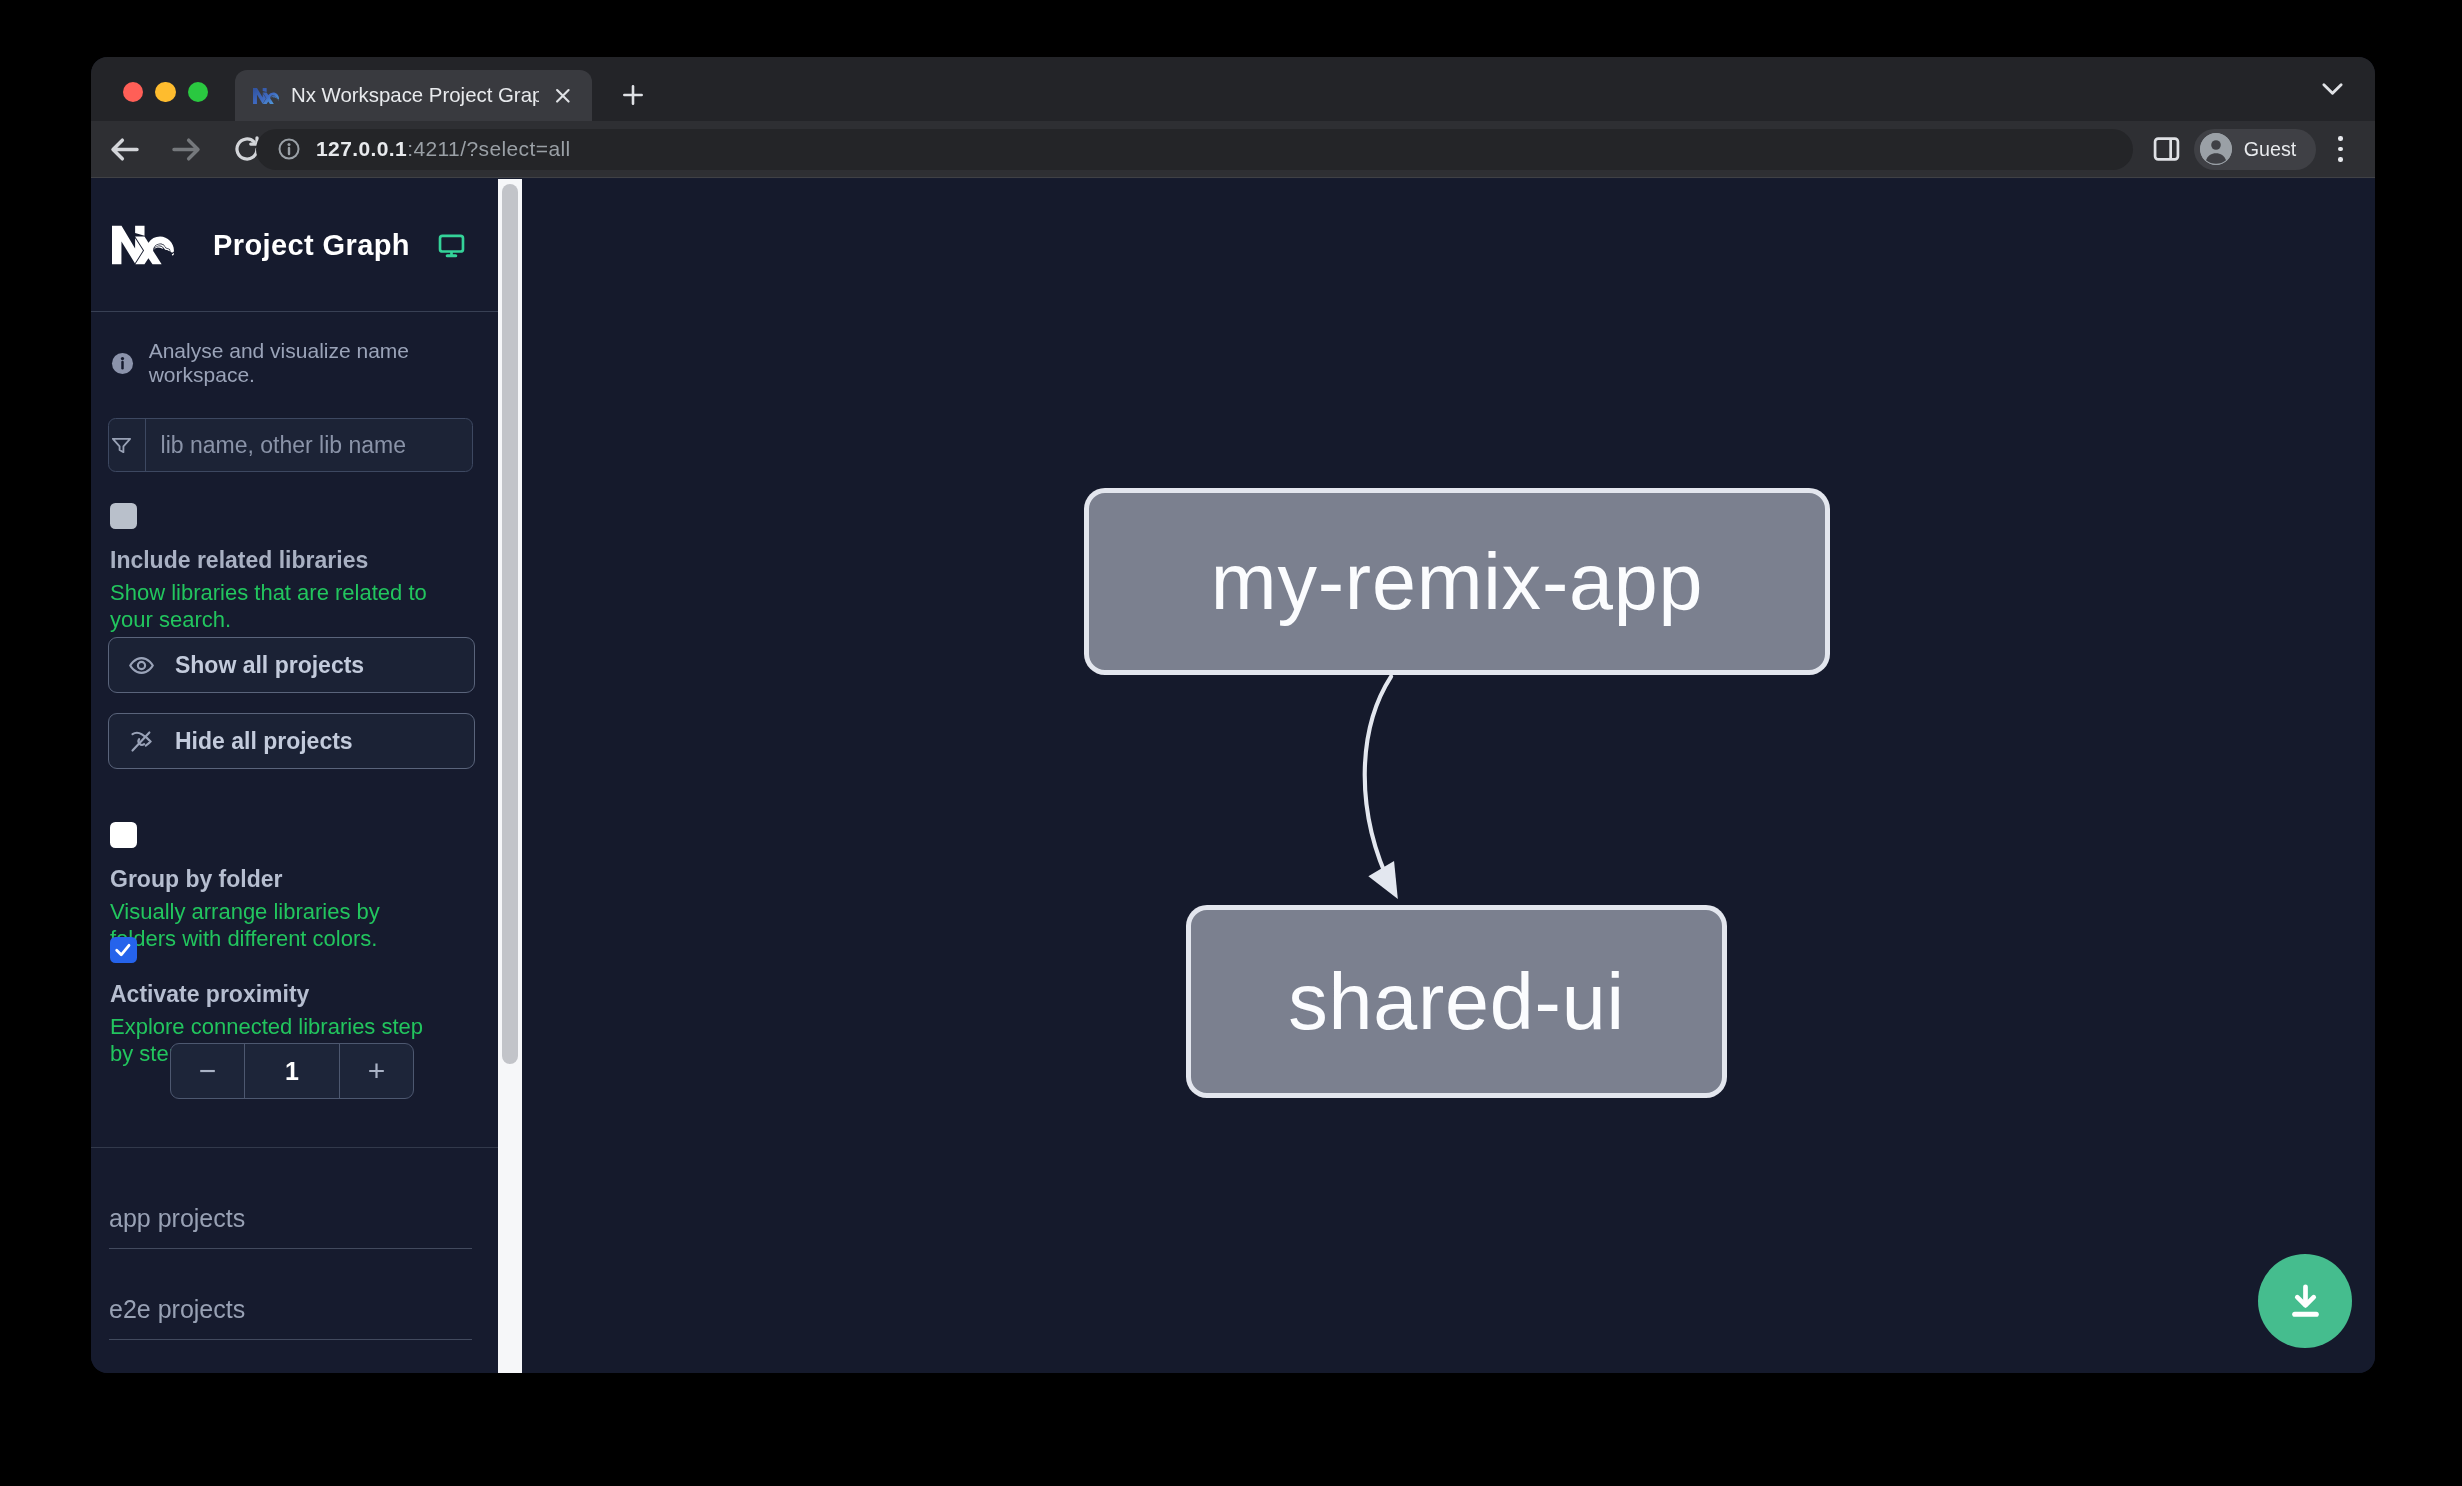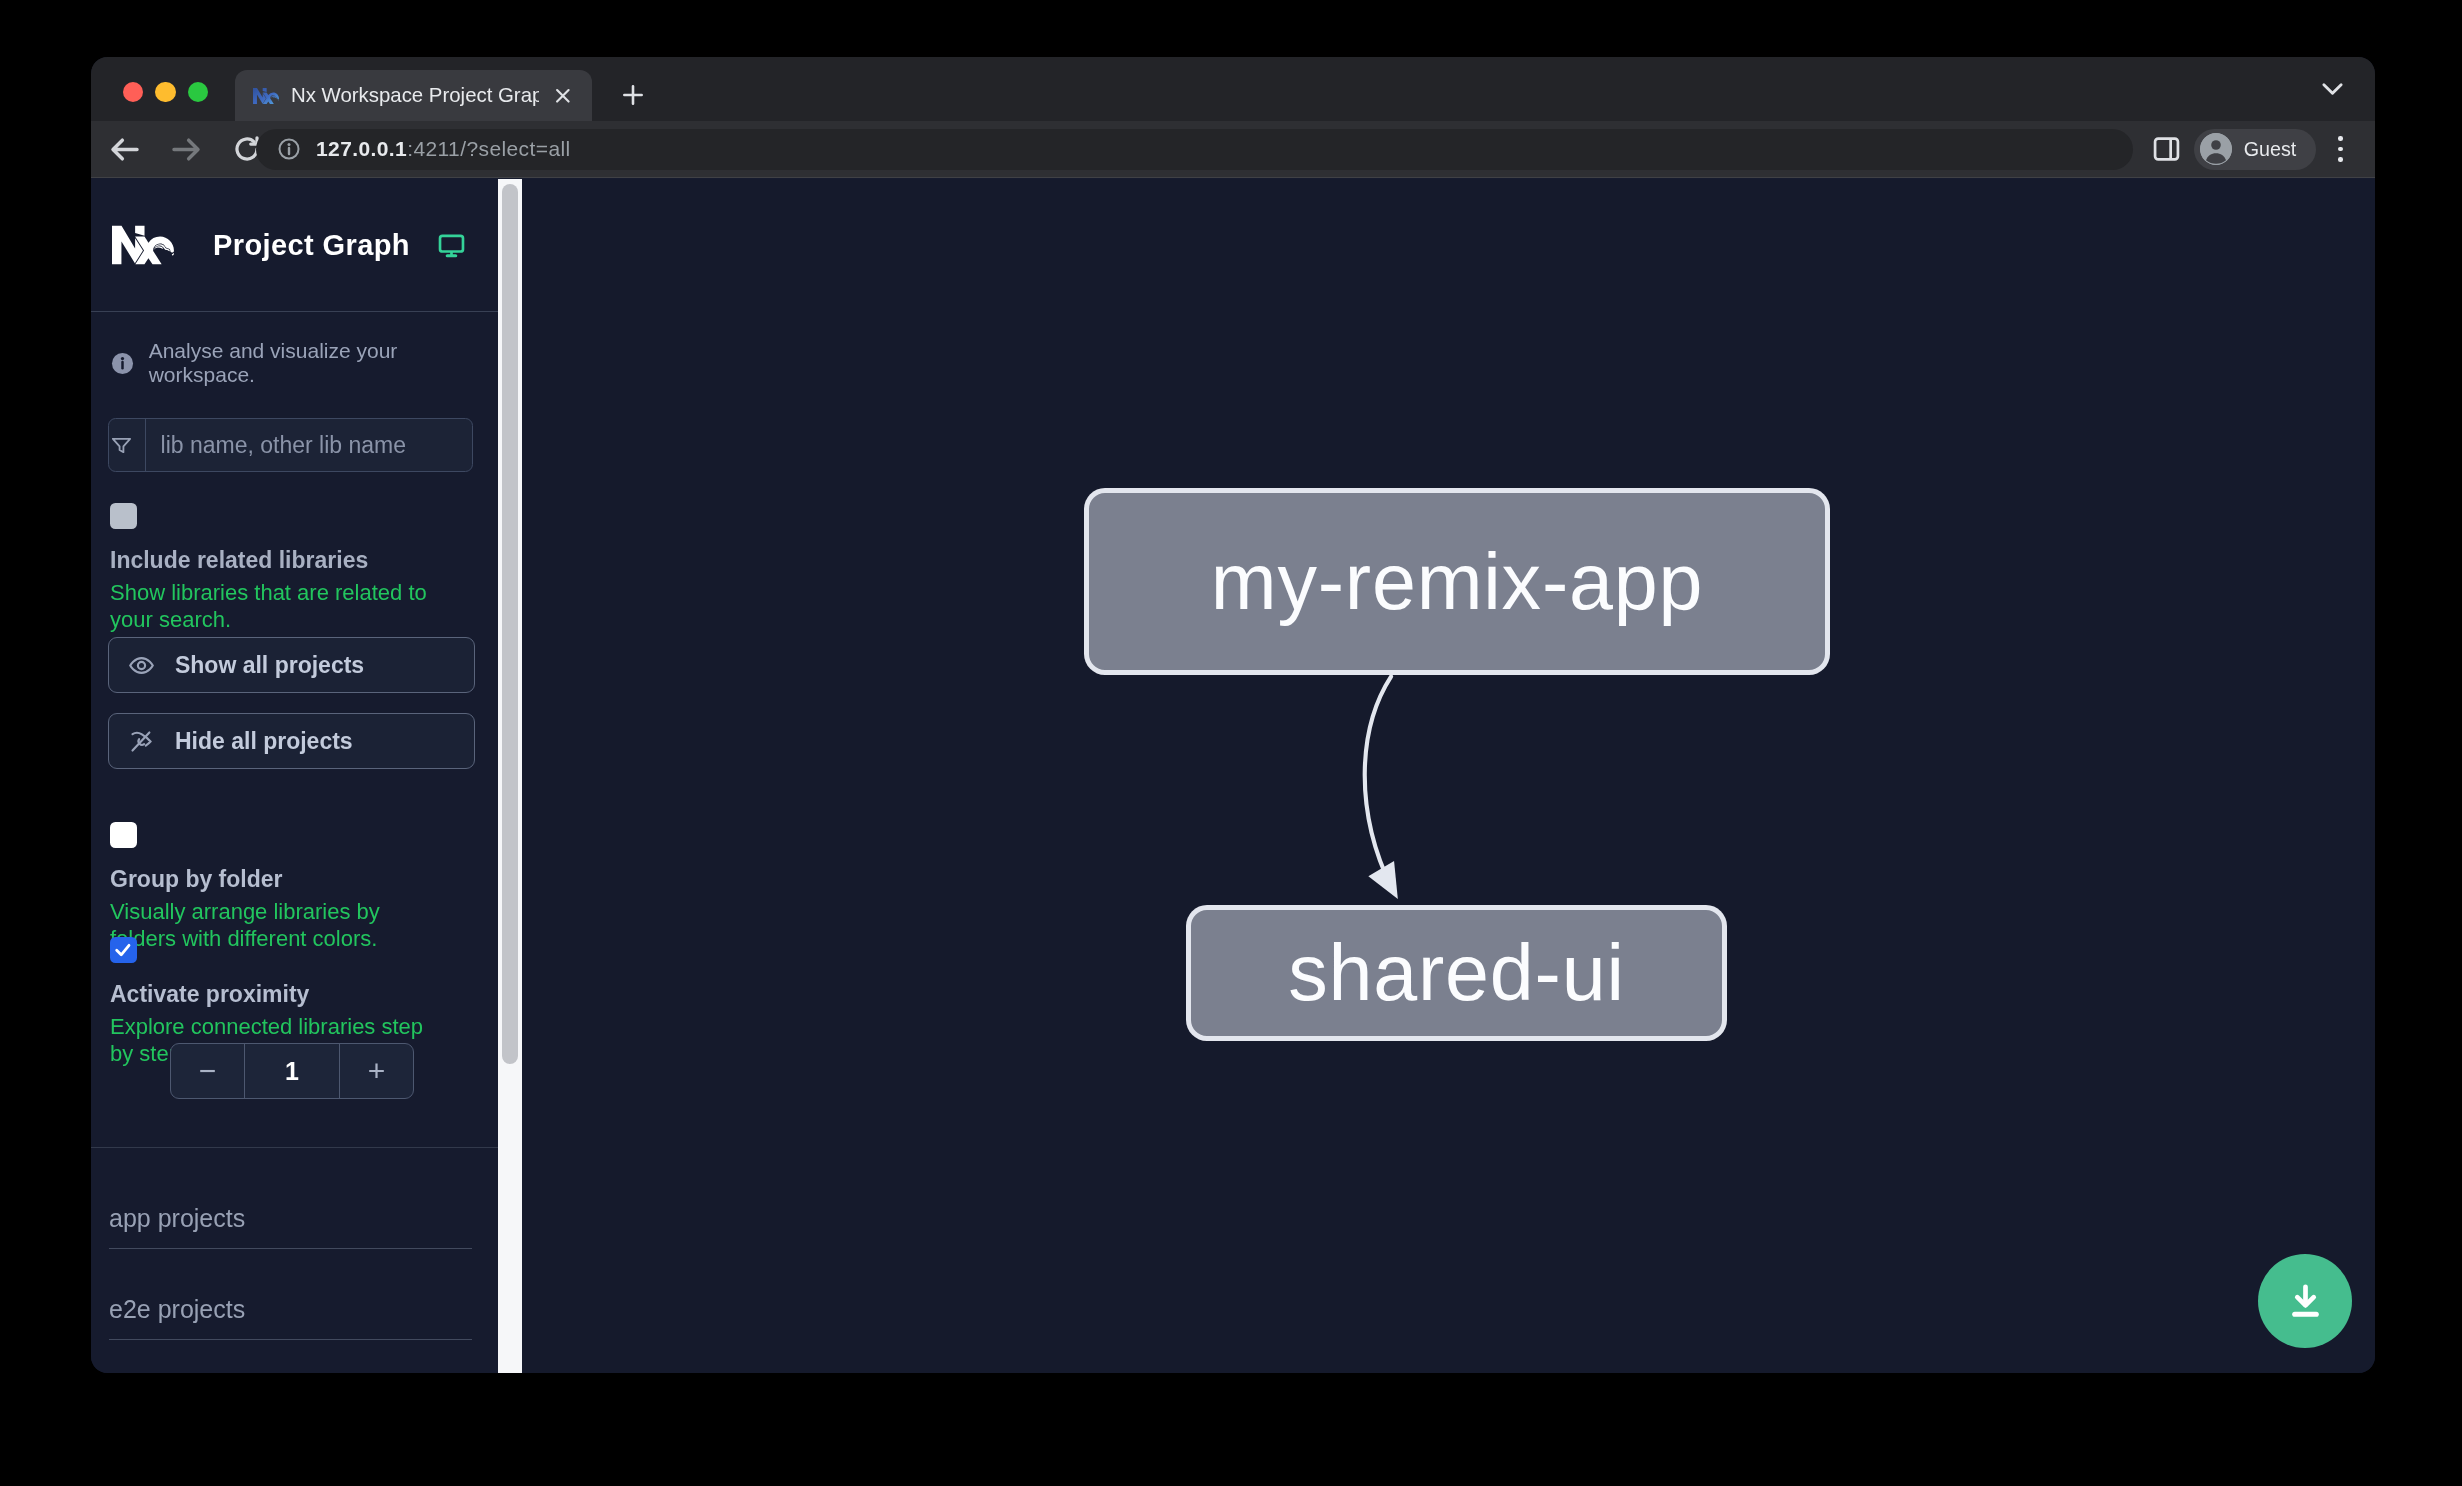--- a/index.html
+++ b/index.html
@@ -235,21 +235,21 @@
         </div>
 
         <div class="sb-info">
           <span>
             <svg width="23" height="23" viewBox="0 0 24 24">
                 <circle cx="12" cy="12" r="11" fill="#8b93ab"></circle>
                 <path d="M12 10.5v6.5" stroke="#161b2e" stroke-width="2.6" stroke-linecap="round"></path>
                 <circle cx="12" cy="6.8" r="1.7" fill="#161b2e"></circle>
               </svg>
           </span>
-          <span class="sb-info-text">Analyse and visualize your workspace.</span>
+          <span class="sb-info-text">Analyse and visualize name workspace.</span>
         </div>
 
         <div class="search-box">
           <span class="search-icon-cell">
             <svg width="23" height="23" viewBox="0 0 24 24">
                 <path d="M3 5h18l-7 8v6l-4-2.4V13L3 5z" fill="none" stroke="#98a1b5" stroke-width="1.9" stroke-linejoin="round"></path>
               </svg>
           </span>
           <input class="search-input" type="text" placeholder="lib name, other lib name" style="">
         </div>
@@ -317,21 +317,21 @@
       <div class="scrolltrack">
         <div class="scrollthumb"></div>
       </div>
 
       <div class="canvas">
         <svg class="edge-layer" width="1853" height="1194" viewBox="0 0 2450 1579">
           <path d="M 1149 658 C 1105 726, 1100 836, 1150 938" fill="none" stroke="#e3e7ef" stroke-width="5.5" stroke-linecap="round"></path>
           <polygon points="1158,952 1119,922 1153,902" fill="#e3e7ef"></polygon>
         </svg>
         <div class="node" style="left:562px; top:309px; width:746px; height:187px;">my-remix-app</div>
-        <div class="node" style="left:664px; top:726px; width:541px; height:136px;">shared-ui</div>
+        <div class="node" style="left:664px; top:726px; width:541px; height:193px;">shared-ui</div>
 
         <div class="fab">
           <span>
             <svg width="47" height="47" viewBox="0 0 24 24">
                 <path d="M12 4.5v9" stroke="#ffffff" stroke-width="2.4" stroke-linecap="round"></path>
                 <path d="M7.8 9.8 L12 14 L16.2 9.8" fill="none" stroke="#ffffff" stroke-width="2.4" stroke-linecap="round" stroke-linejoin="round"></path>
                 <path d="M6.5 18.5h11" stroke="#ffffff" stroke-width="2.6" stroke-linecap="round"></path>
               </svg>
           </span>
         </div>

